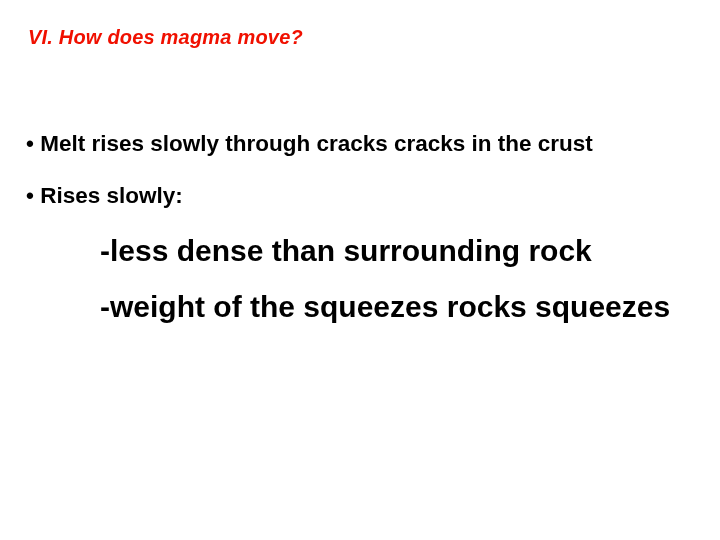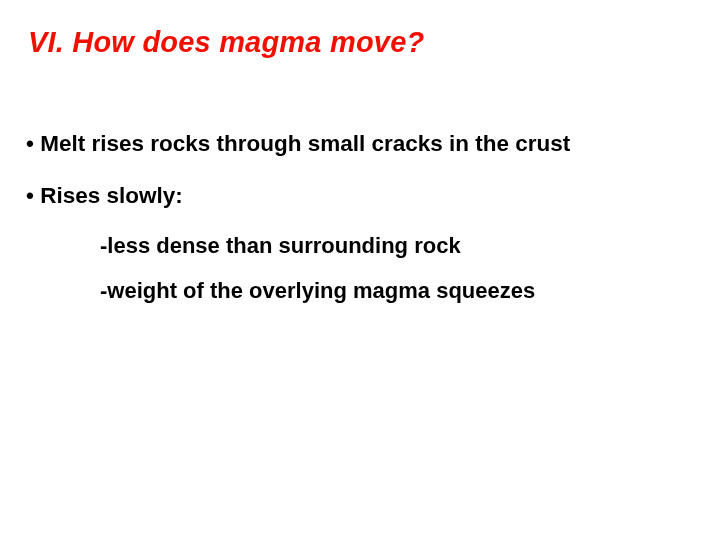--- a/index.html
+++ b/index.html
@@ -16,21 +16,21 @@
   .slide {
     position: relative;
     width: 720px;
     height: 540px;
     background: #ffffff;
   }
   .slide-title {
     position: absolute;
     left: 28px;
     top: 26px;
-    font-size: 29px;
+    font-size: 20px;
     font-weight: bold;
     font-style: italic;
     color: #f01000;
     letter-spacing: 0.2px;
     white-space: nowrap;
   }
   .body-block {
     position: absolute;
     left: 26px;
     top: 128px;
@@ -47,21 +47,21 @@
     display: inline;
   }
   .b1 {
     margin-bottom: 20px;
     max-width: 640px;
   }
   .b2 {
     margin-bottom: 18px;
   }
   .sub-line {
-    font-size: 22px;
+    font-size: 30px;
     font-weight: bold;
     color: #000000;
     line-height: 1.42;
     margin: 0 0 14px 0;
     padding-left: 74px;
   }
   .sub-line .cont {
     display: block;
     padding-left: 12px;
   }
@@ -70,30 +70,30 @@
 <body>
 
 <div class="slide">
 
   <div class="slide-title">VI.  How does magma move?</div>
 
   <div class="body-block">
 
     <p class="bullet-line b1">
       <span class="bullet-mark">•</span>
-      <span>Melt rises rocks through small cracks in the crust</span>
+      <span>Melt rises slowly through cracks cracks in the crust</span>
     </p>
 
     <p class="bullet-line b2">
       <span class="bullet-mark">•</span>
       <span>Rises slowly:</span>
     </p>
 
     <p class="sub-line">
       <span>-less dense than surrounding rock</span>
     </p>
 
     <p class="sub-line">
-      <span>-weight of the overlying magma squeezes</span>
+      <span>-weight of the squeezes rocks squeezes</span>
     </p>
 
   </div>
 </div>
 
 </body></html>

